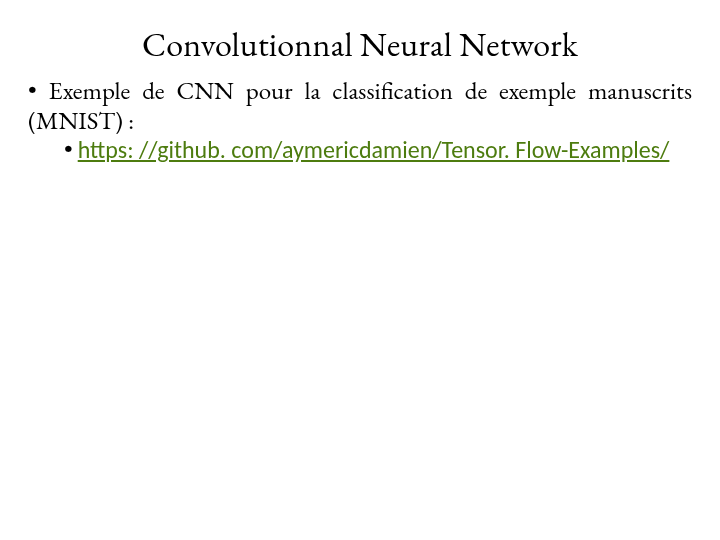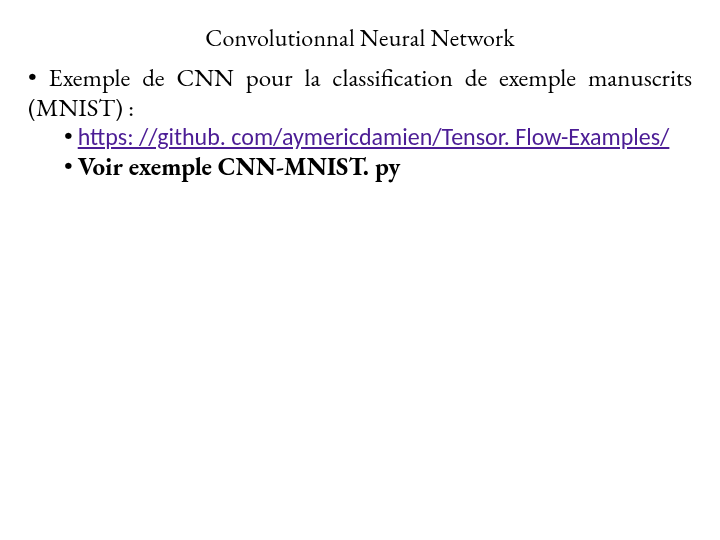--- a/index.html
+++ b/index.html
@@ -13,39 +13,39 @@
   }
   .slide {
     position: relative;
     width: 720px;
     height: 540px;
     box-sizing: border-box;
     padding: 22px 28px 0 28px;
   }
   .title {
     text-align: center;
-    font-size: 24px;
+    font-size: 34px;
     font-weight: 400;
     margin: 0 0 10px 0;
     letter-spacing: 0.2px;
   }
   .body {
     font-size: 25px;
     line-height: 1.18;
   }
   .item1 {
     text-align: justify;
     text-align-last: left;
     margin: 0;
   }
   .sub {
     margin-left: 36px;
   }
   a.link {
-    color: #4c1d95;
+    color: #4d7c0f;
     text-decoration: underline;
     font-family: Calibri, Arial, sans-serif;
     font-size: 24px;
     line-height: 1.18;
   }
   .bold {
     font-weight: 700;
   }
   .bullet {
     display: inline;
@@ -64,21 +64,18 @@
       <span class="bullet">• </span><span>Exemple de CNN pour la classification de exemple manuscrits (MNIST) :</span>
     </p>
 
     <div class="sub">
 
       <div>
         <span class="bullet">• </span><a href="#" class="link">https: //github. com/aymericdamien/Tensor. Flow-Examples/</a>
       </div>
 
 
-      <div>
-        <span class="bullet">• </span><span class="bold">Voir exemple CNN-MNIST. py</span>
-      </div>
 
     </div>
 
   </div>
 
 </div>
 
 </body></html>

